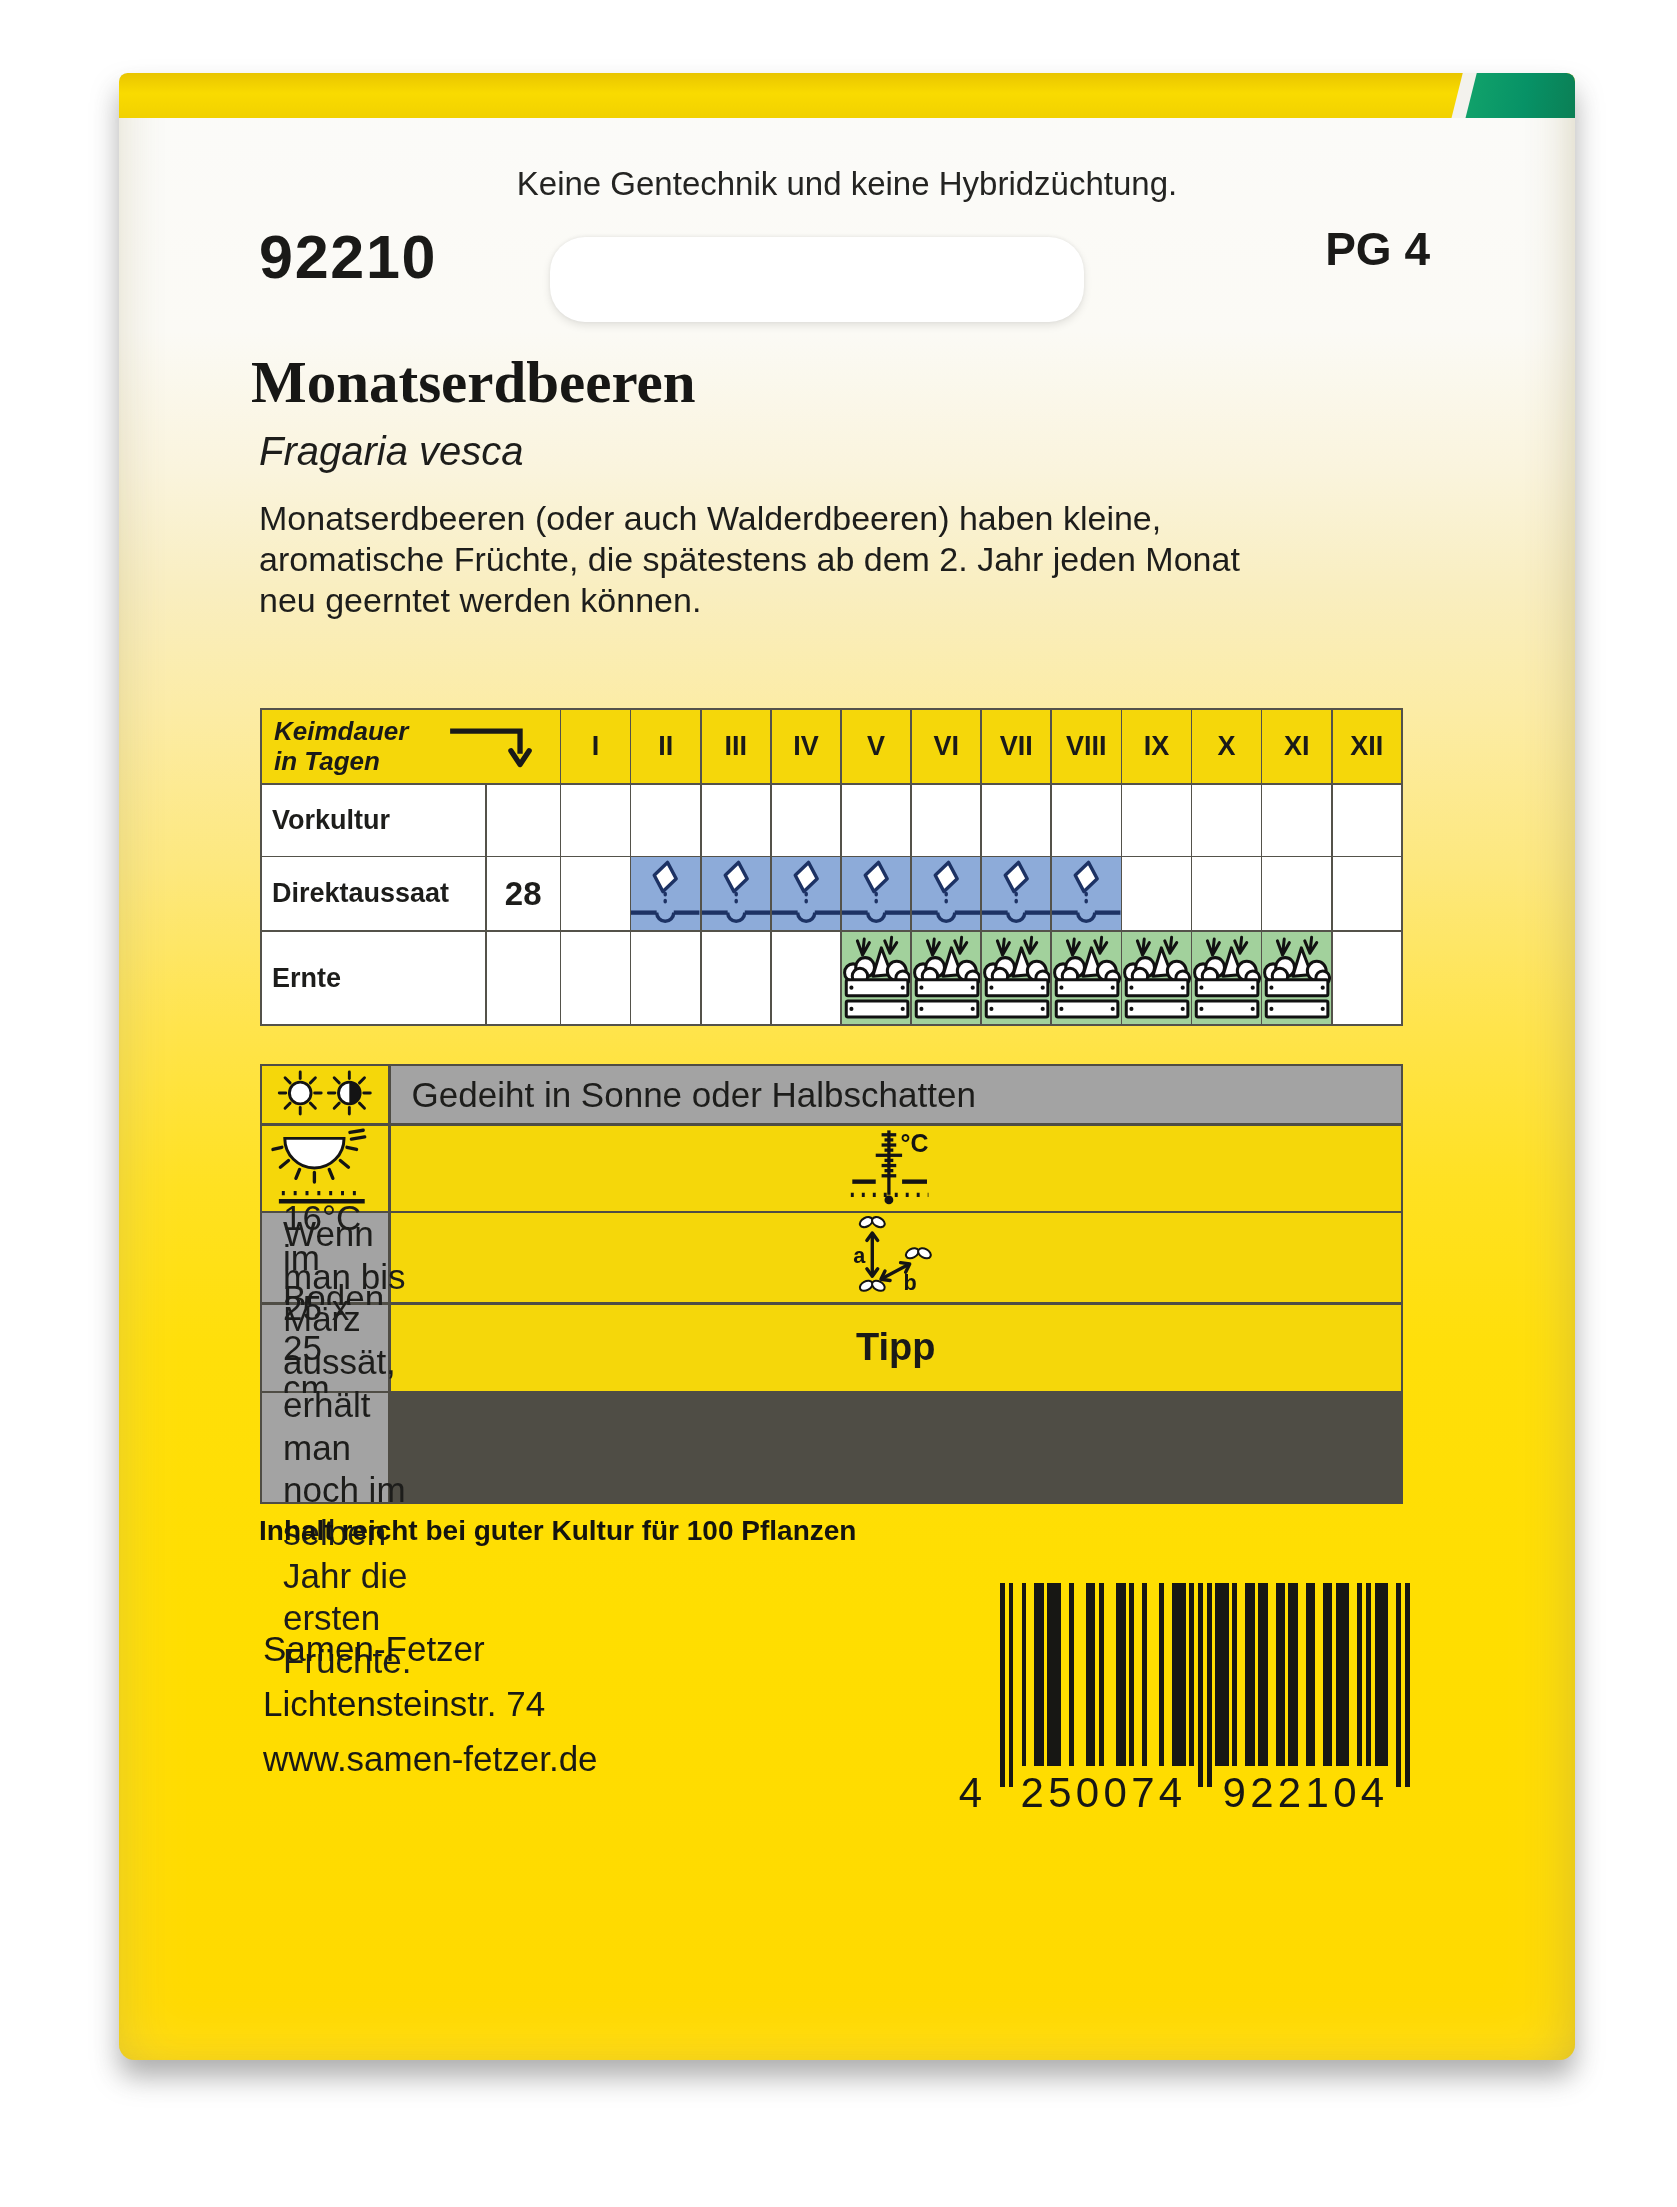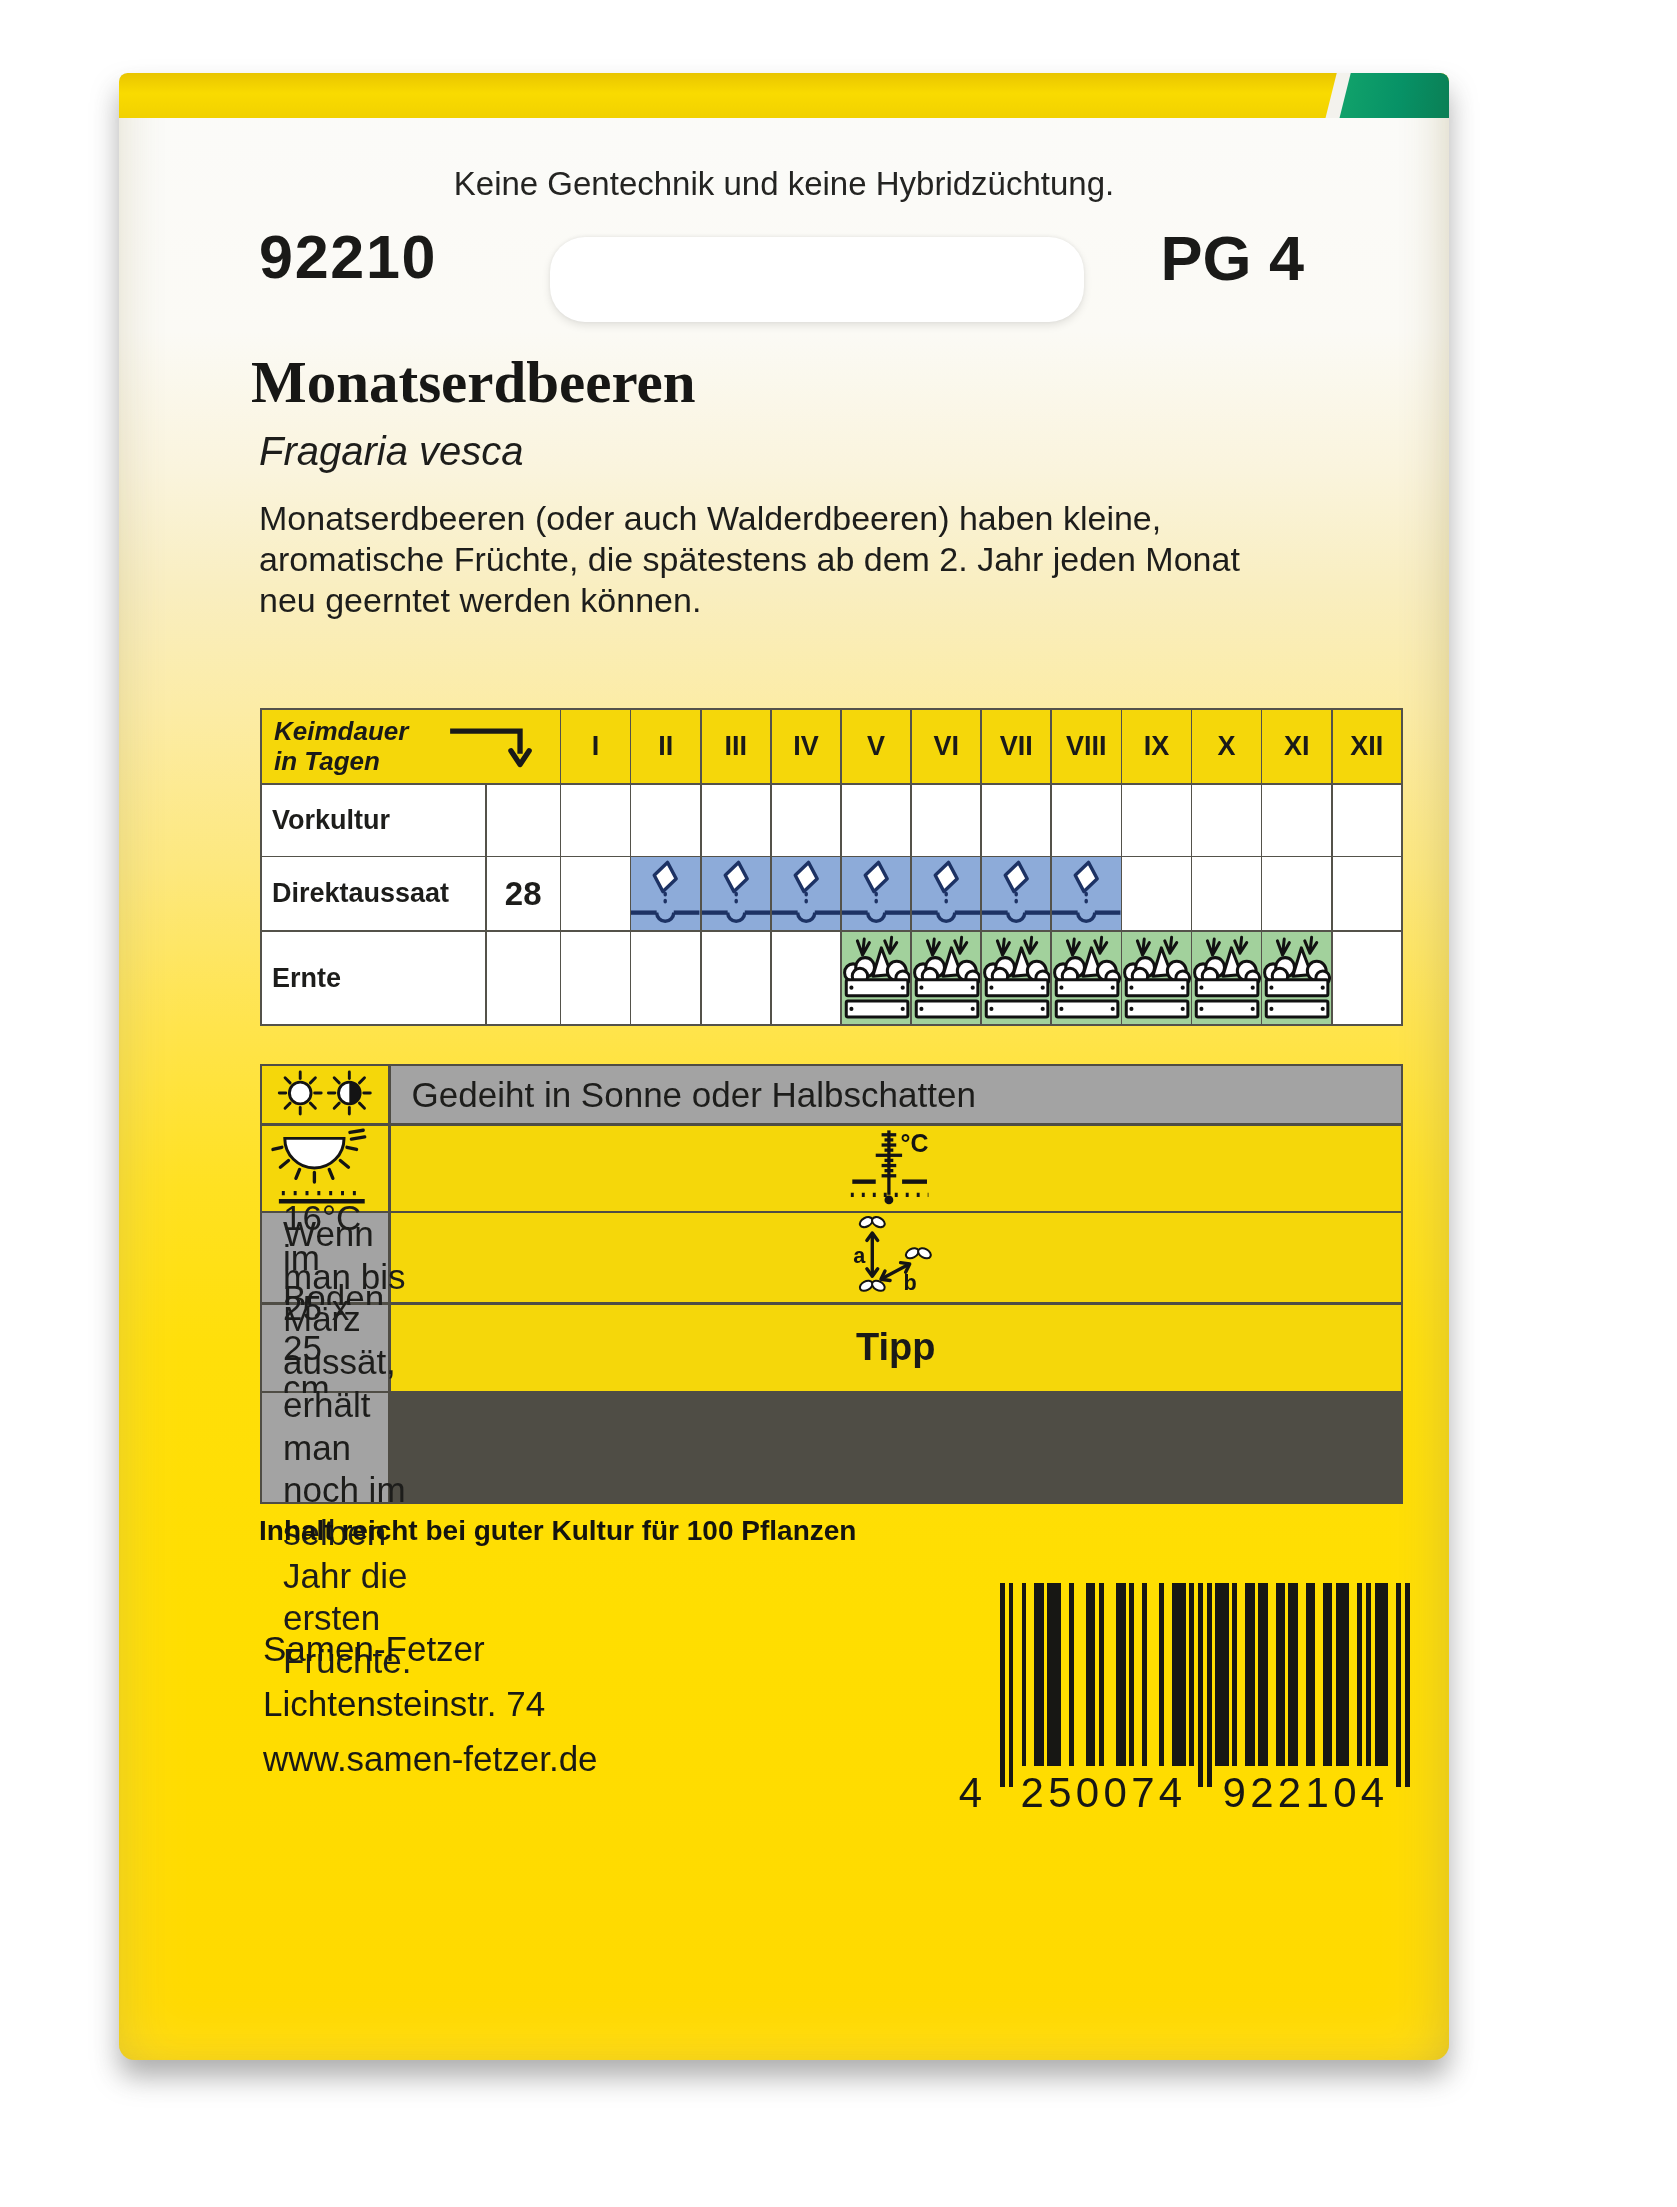--- a/index.html
+++ b/index.html
@@ -1,19 +1,19 @@
 <!DOCTYPE html>
 <html style="font-size:14px"><head>
 <meta charset="utf-8">
 <style>
   html,body{margin:0;padding:0;background:#ffffff;}
   body{width:1678px;height:2208px;position:relative;overflow:hidden;
        font-family:"Liberation Sans",sans-serif;color:#1d1d1b;}
 
-  .packet{position:absolute;left:119px;top:73px;width:1330px;height:1987px;
+  .packet{position:absolute;left:119px;top:73px;width:1456px;height:1987px;
     border-radius:8.6px 8.6px 15.6px 15.6px;
     background:linear-gradient(180deg,
       #fbfbf9 0%, #fbfaf5 13%, #faf4dd 20%, #f9eec0 26%, #fceca6 32%,
       #fde87e 40%, #ffe44c 48%, #ffe122 56%, #ffdf0a 64%, #ffde00 78%, #ffd900 100%);
     box-shadow:inset 0 0 69px rgba(255,255,255,.20),
                inset -24px 0 48px -24px rgba(110,90,0,.30),
                inset 24px 0 48px -24px rgba(110,90,0,.20);
     filter:drop-shadow(0 17.3px 14px rgba(75,75,75,.45));}
 
   .strip{position:absolute;top:0;left:0;right:0;height:45px;overflow:hidden;
@@ -22,21 +22,21 @@
   .corner-green{position:absolute;top:0;right:0;width:111px;height:100%;
     background:linear-gradient(100deg,#12a46b,#079266 55%,#0b7f55);}
   .corner-gap{position:absolute;top:-3.5px;right:104px;width:14px;height:52px;
     background:#f3f2ed;transform:skewX(-14deg);}
 
   .claim{position:absolute;top:92px;left:0;width:100%;text-align:center;
     font-size:33px;color:#242422;}
 
   .article{position:absolute;left:140px;top:149px;font-size:61px;font-weight:bold;
     letter-spacing:1.7px;color:#1a1a18;}
-  .pg{position:absolute;right:145px;top:149px;font-size:63px;font-weight:bold;color:#1a1a18;}
+  .pg{position:absolute;right:145px;top:149px;font-size:46px;font-weight:bold;color:#1a1a18;}
   .hang-slot{position:absolute;left:431px;top:164px;width:534px;height:85px;
     background:#ffffff;border-radius:35px;
     box-shadow:0 3.5px 8.6px rgba(0,0,0,.10), 0 -0.9px 3.5px rgba(0,0,0,.05);}
 
   .title-line{position:absolute;left:132px;top:275px;display:flex;align-items:baseline;
     white-space:nowrap;color:#171715;}
   .title-main{font-family:"Liberation Serif",serif;font-weight:bold;font-size:59px;}
   .title-suffix{font-weight:bold;font-size:42px;}
   .botanical{position:absolute;left:140px;top:356px;font-style:italic;font-size:40px;}
   .description{position:absolute;left:140px;top:425px;width:986px;

